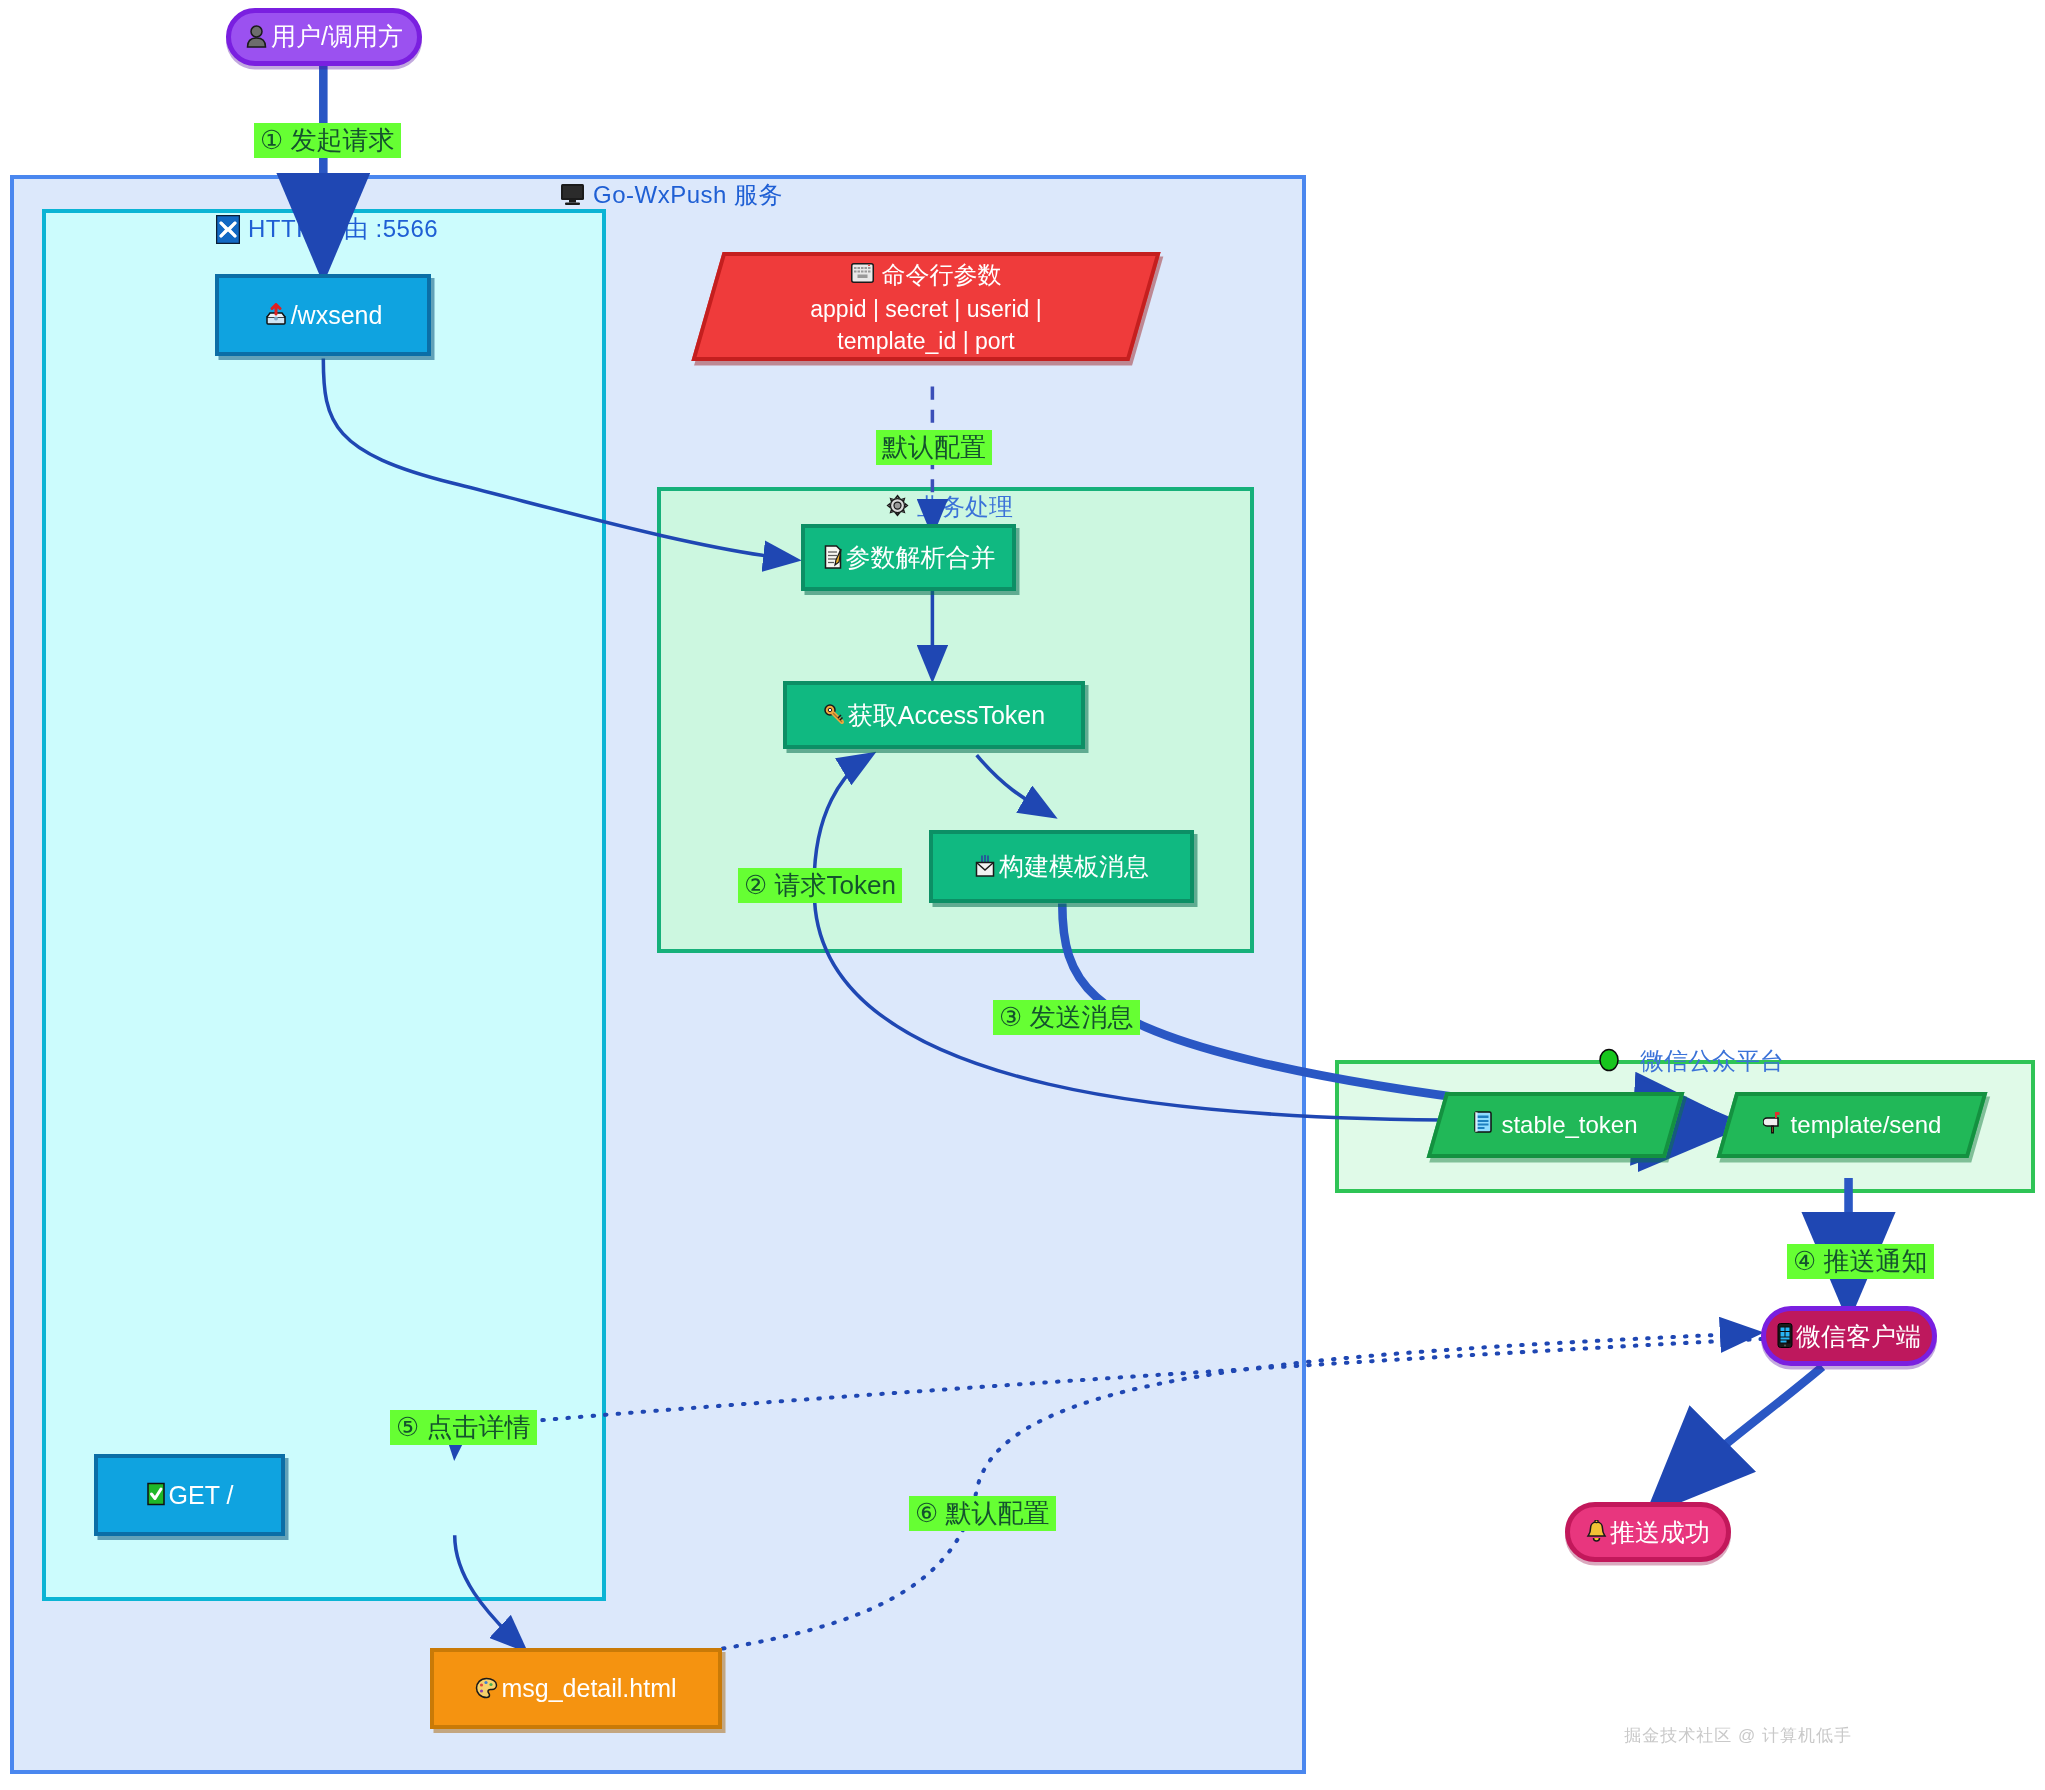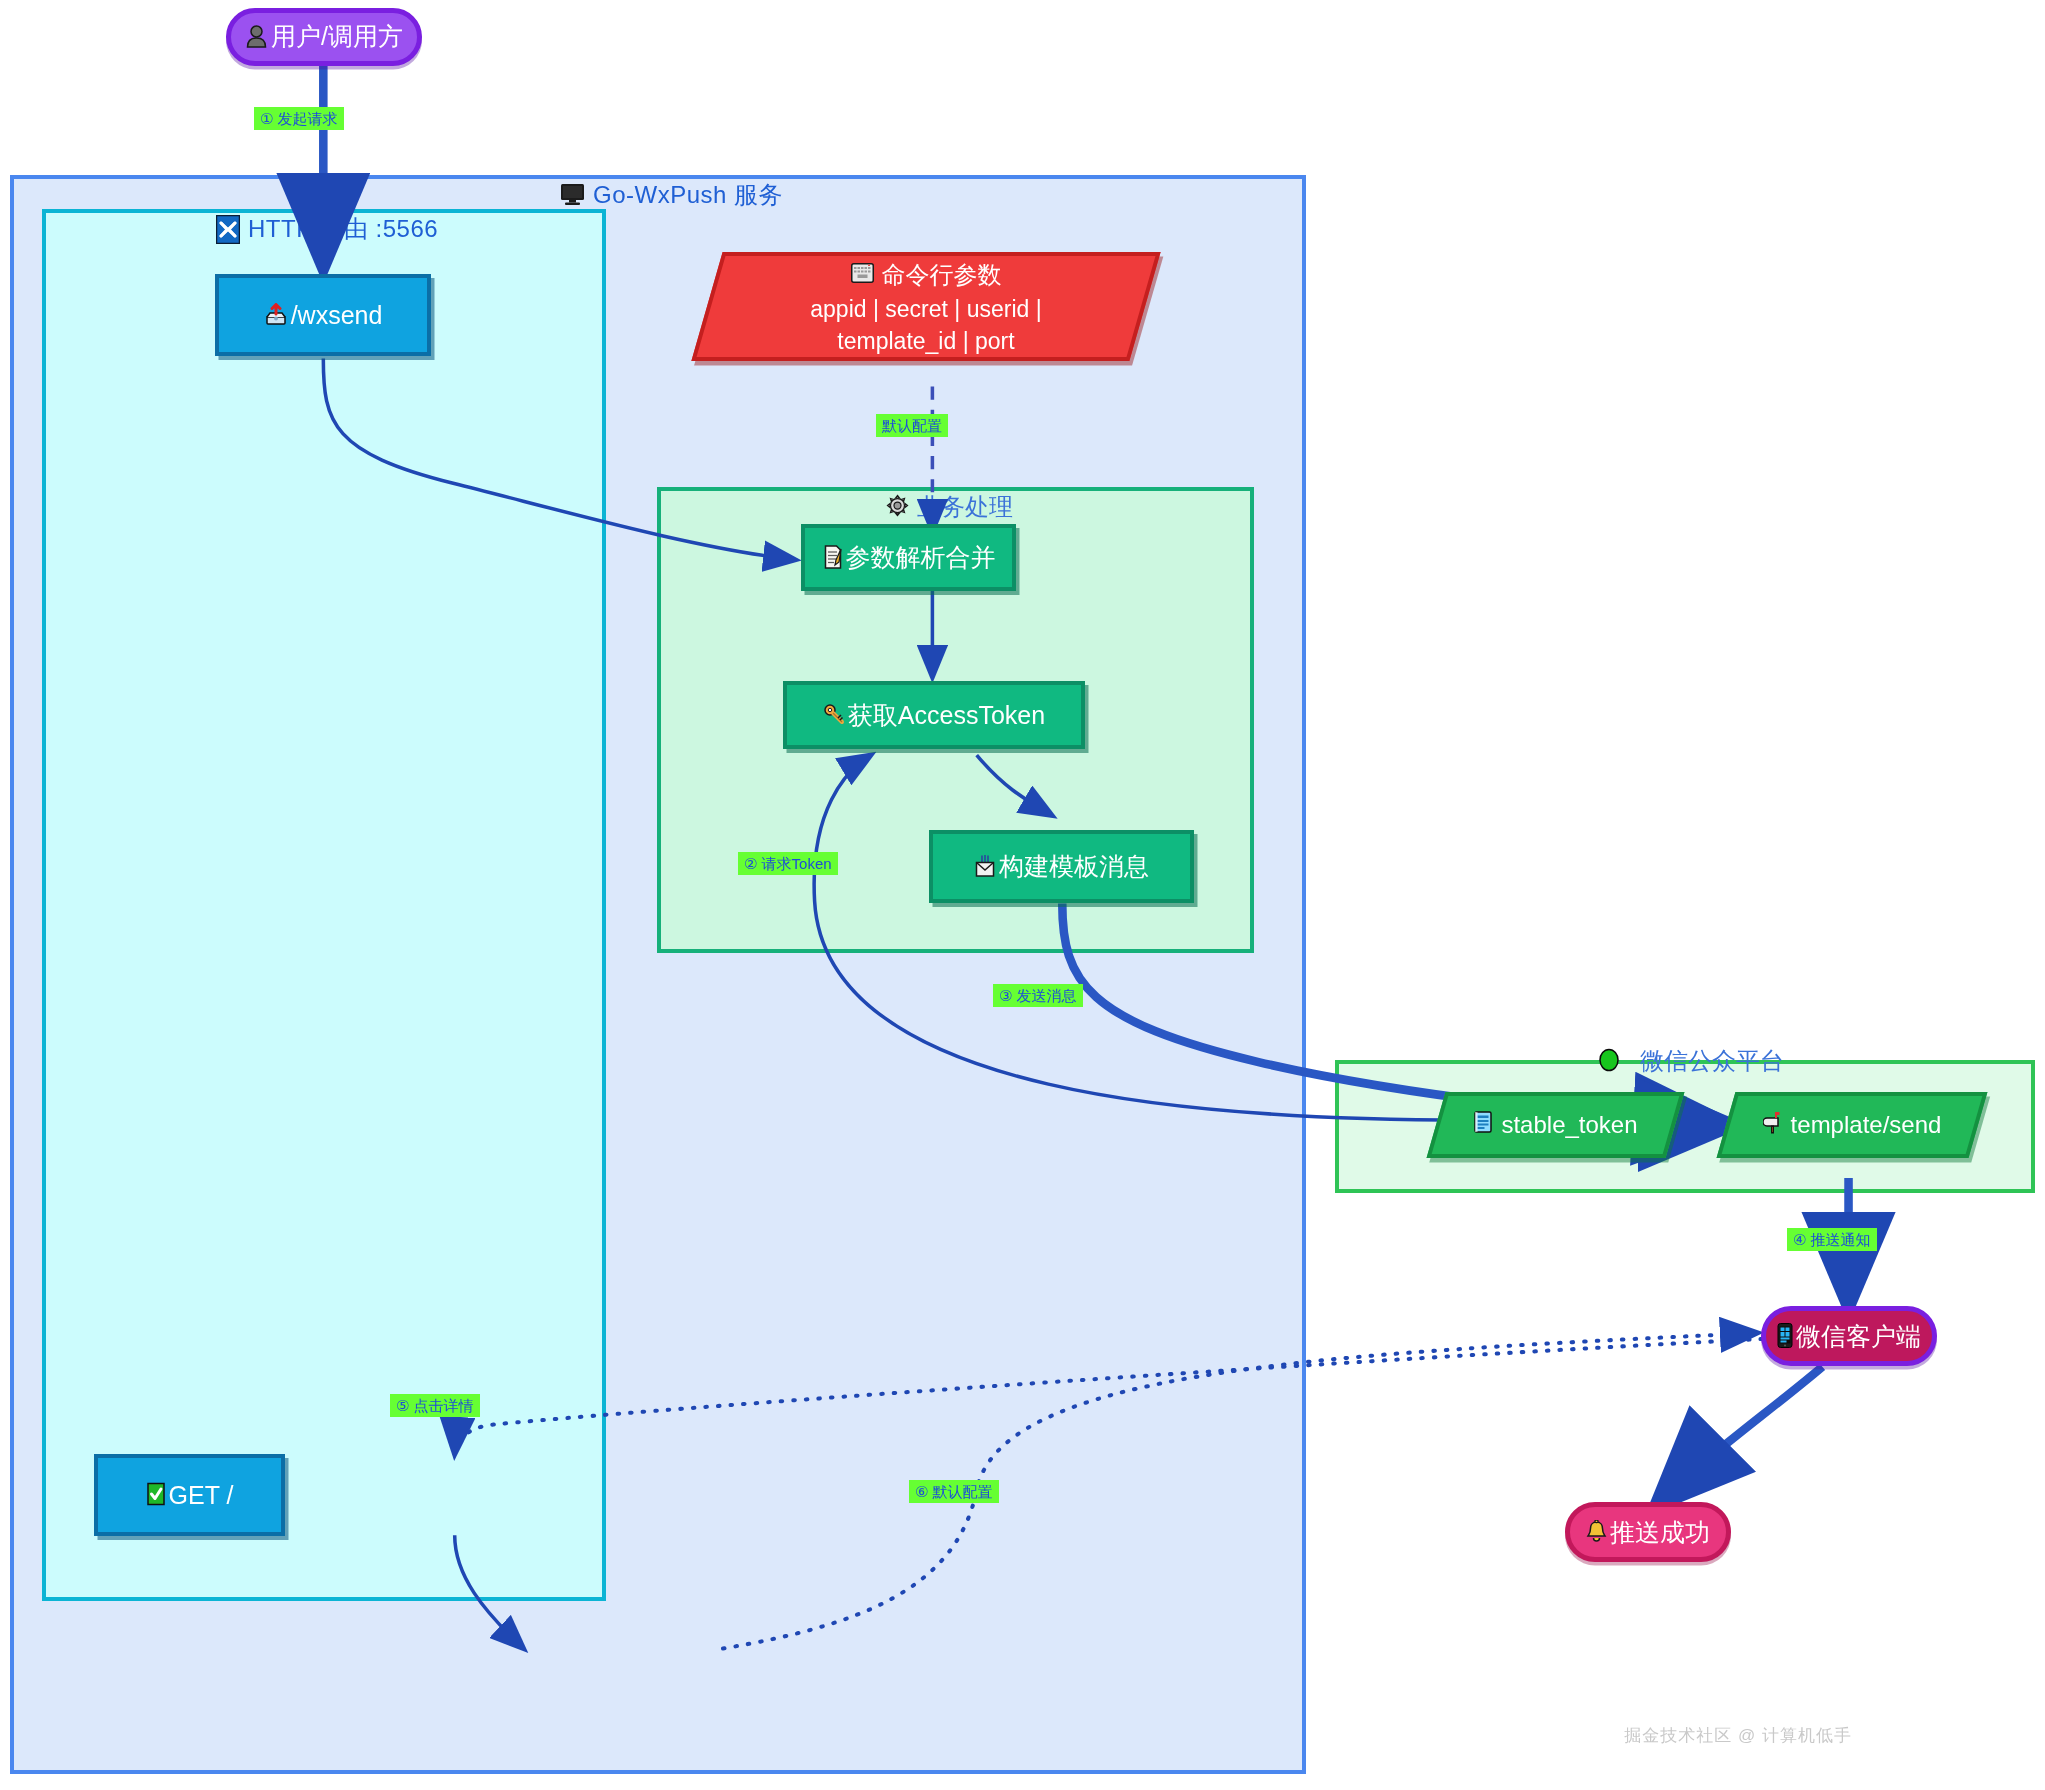--- a/index.html
+++ b/index.html
@@ -36,22 +36,22 @@
   
   .n-para{position:absolute;display:flex;align-items:center;justify-content:center;color:#fff;white-space:nowrap;}
   .n-para .skewbg{position:absolute;left:0;top:0;right:0;bottom:0;transform:skewX(-16deg);}
   .n-para .inner{position:relative;z-index:2;display:flex;flex-direction:column;align-items:center;justify-content:center;gap:5px;}
   .para-red .skewbg{background:#ef3b3b;border:4.5px solid #c41f1f;box-shadow:4px 4.5px 0 rgba(150,20,20,.45);}
   .para-green .skewbg{background:#21b858;border:4.5px solid #149140;box-shadow:4px 4.5px 0 rgba(12,120,55,.45);}
   .n-para .row{display:flex;align-items:center;gap:8px;font-size:24px;}
   .n-para .row2{font-size:23px;}
 
   
-  .elabel{position:absolute;background:#66ff33;color:#1d4ed8;font-size:15px;
-          padding:3.5px 6px;white-space:nowrap;line-height:1.06;}
+  .elabel{position:absolute;background:#66ff33;color:#14532d;font-size:26px;
+          padding:3.5px 6px;white-space:nowrap;line-height:1.06;margin-top:16px;}
 
   .wm{position:absolute;color:#c9c9c9;font-size:17px;white-space:nowrap;letter-spacing:1px;}
 
   .ico-sq{display:inline-flex;align-items:center;justify-content:center;}
 </style>
 </head>
 <body>
 
 <div id="stage">
 
@@ -335,20 +335,35 @@
         <svg width="20" height="24" viewBox="0 0 40 48">
           <rect x="4" y="3" width="32" height="42" fill="#1fb828" stroke="#101010" stroke-width="3"></rect>
           <path d="M11 24 L18 33 L30 14" stroke="#fff" stroke-width="6" fill="none" stroke-linecap="round" stroke-linejoin="round"></path>
         </svg>
       </span>
       <span class="txt">GET /</span>
     </span>
   </div>
 
 
+  <div class="node n-orange" style="left:430px;top:1648px;width:292px;height:81px;">
+    <span class="lbl">
+      <span>
+        <svg width="23" height="22" viewBox="0 0 46 44">
+          <path d="M23 3 C11 3 3 12 3 22 C3 32 11 41 23 41 c4 0 6 -2 6 -5 c0 -3 -3 -4 -3 -7 c0 -3 2 -4 5 -4 h3
+                   c5 0 9 -4 9 -9 C43 9 34 3 23 3 z" fill="#f7d06a" stroke="#1a1a1a" stroke-width="3"></path>
+          <circle cx="13" cy="16" r="3.2" fill="#e14b3c"></circle>
+          <circle cx="22" cy="11" r="3.2" fill="#3f7fd4"></circle>
+          <circle cx="32" cy="15" r="3.2" fill="#4caf50"></circle>
+          <circle cx="13" cy="28" r="3.2" fill="#8e44ad"></circle>
+        </svg>
+      </span>
+      <span class="txt">msg_detail.html</span>
+    </span>
+  </div>
 
   <div class="elabel" style="left:254px;top:107px;">① 发起请求</div>
   <div class="elabel" style="left:876px;top:414px;">默认配置</div>
   <div class="elabel" style="left:738px;top:852px;">② 请求Token</div>
   <div class="elabel" style="left:993px;top:984px;">③ 发送消息</div>
   <div class="elabel" style="left:1787px;top:1228px;">④ 推送通知</div>
   <div class="elabel" style="left:390px;top:1394px;">⑤ 点击详情</div>
   <div class="elabel" style="left:909px;top:1480px;">⑥ 默认配置</div>
 
   <div class="wm" style="left:1852px;top:1724px;transform:translateX(-100%);">掘金技术社区 @ 计算机低手</div>

